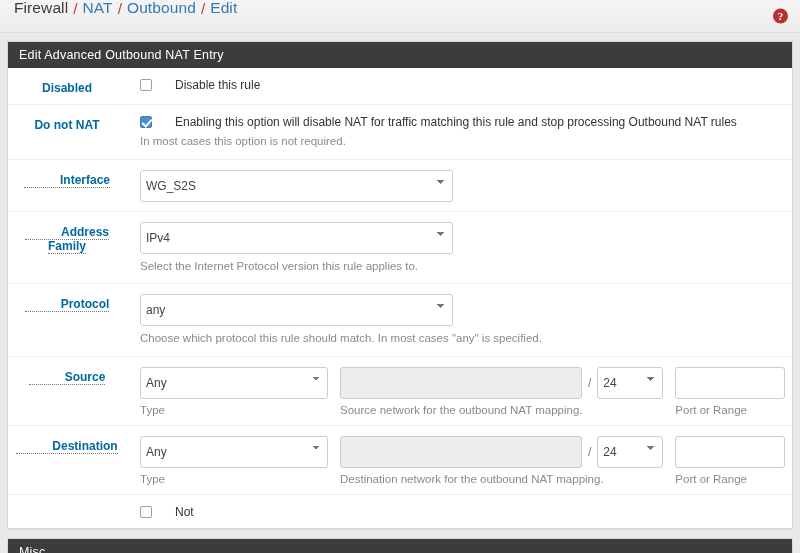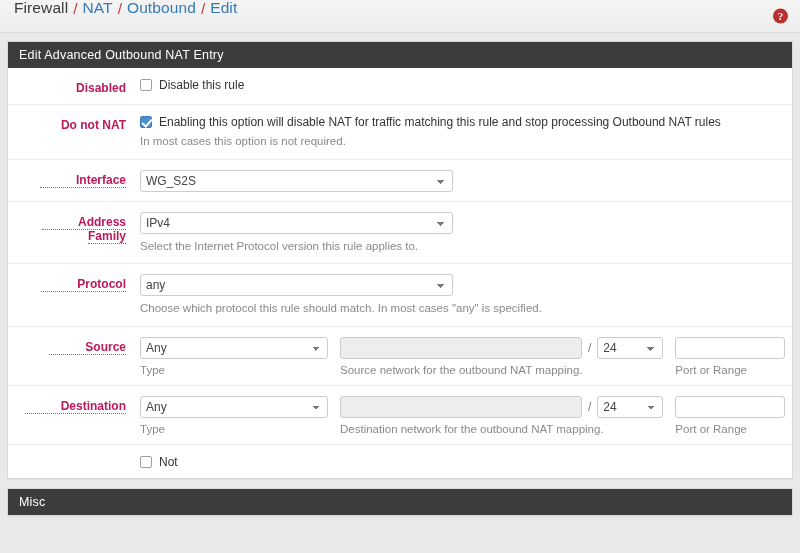--- a/index.html
+++ b/index.html
@@ -85,26 +85,26 @@
     display: flex;
     align-items: flex-start;
     padding: 10px 0 9px 0;
     border-bottom: 1px solid #eeeeee;
     min-height: 30px;
   }
   .form-row:last-child { border-bottom: none; }
   .form-label {
     width: 132px;
     flex: 0 0 132px;
-    text-align: right;
+    text-align: center;
     padding-right: 14px;
     padding-top: 3px;
     font-weight: bold;
     font-size: 12px;
-    color: #be185d;
+    color: #0369a1;
   }
   .form-label .tip {
     border-bottom: 1px dotted #777777;
     cursor: help;
     padding-left: 36px;
   }
   .form-control-col {
     flex: 1 1 auto;
     padding-right: 12px;
     min-width: 0;
@@ -114,21 +114,21 @@
     font-size: 11.5px;
     margin-top: 5px;
     line-height: 1.35;
   }
 
   
   select.fc, input.fc {
     font-family: "Liberation Sans", sans-serif;
     font-size: 12px;
     color: #444444;
-    height: 22px;
+    height: 32px;
     padding: 2px 5px;
     border: 1px solid #cccccc;
     border-radius: 3px;
     background: #ffffff;
     outline: none;
   }
   select.fc {
     -webkit-appearance: none;
     -moz-appearance: none;
     appearance: none;
@@ -203,20 +203,21 @@
     width: 4px;
     height: 8px;
     border: solid #ffffff;
     border-width: 0 2px 2px 0;
     transform: rotate(42deg);
   }
   .cb-text {
     font-size: 12px;
     color: #333333;
     cursor: pointer;
+    margin-left: 16px;
   }
 </style>
 </head>
 <body>
 
 <div class="breadcrumb-bar">
   <span class="crumb crumb-root">Firewall</span>
   <span class="crumb-sep">/</span>
   <a class="crumb crumb-link">NAT</a>
   <span class="crumb-sep">/</span>

